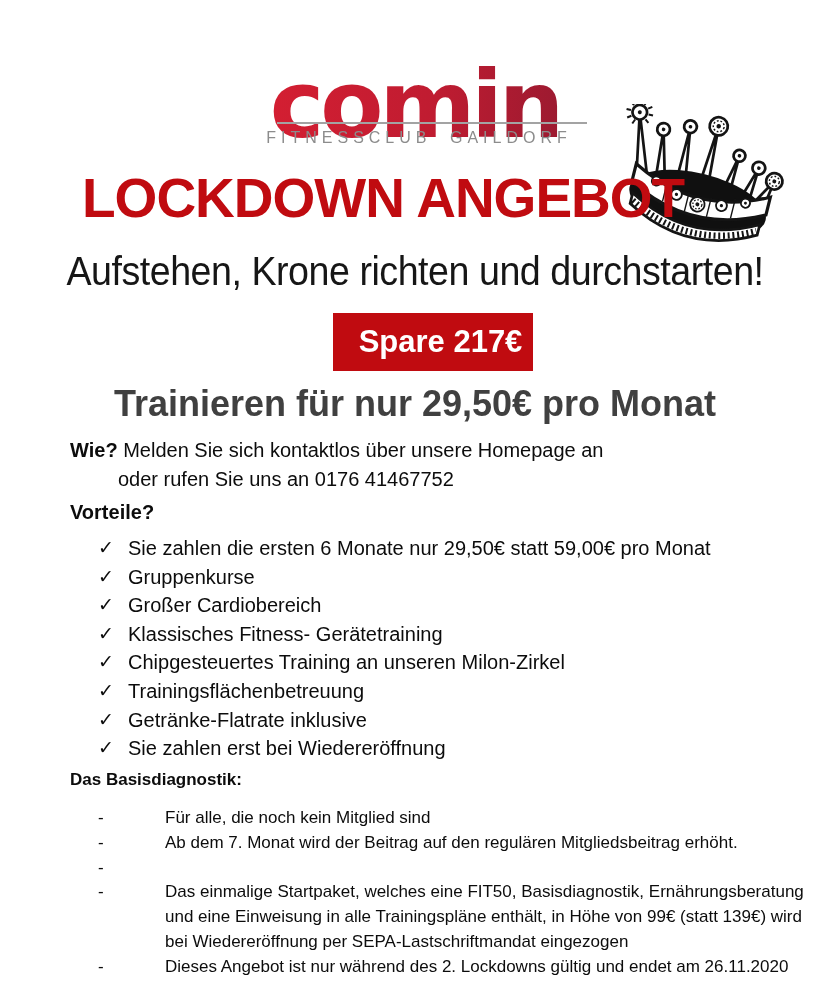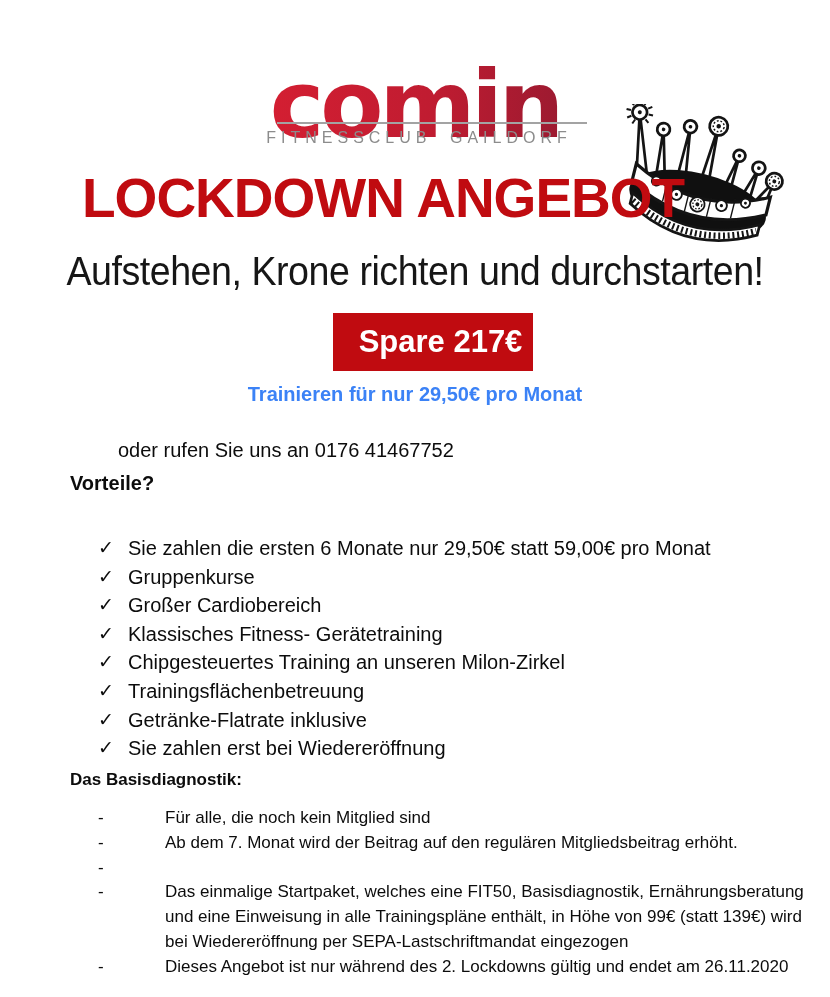--- a/index.html
+++ b/index.html
@@ -44,21 +44,21 @@
     letter-spacing:-0.5px;
   }
   .badge{
     position:absolute;left:333px;top:313px;width:200px;height:58px;
     background:var(--accent,#c00b10);
     display:flex;align-items:center;justify-content:center;
   }
   .badge span{color:#ffffff;font-size:31px;font-weight:bold;letter-spacing:0;margin-left:15px;}
   .subhead{
     position:absolute;left:0;right:0;top:383px;margin:0;
-    text-align:center;font-size:20px;font-weight:bold;color:#3b82f6;
+    text-align:center;font-size:36px;font-weight:bold;color:#404040;
   }
   
   .how{position:absolute;left:70px;top:436px;font-size:20px;line-height:29px;color:#0c0c0c;}
   .how p{margin:0;}
   .how .indent{margin-left:48px;}
   .how .bold{font-weight:bold;}
   .how .benefits-label{margin-top:4px;font-weight:bold;}
   
   ul.plain{list-style:none;margin:0;padding:0;}
   #benefits{position:absolute;left:98px;top:534px;font-size:20px;}
@@ -167,20 +167,21 @@
   </div>
 
   <h1 class="title">LOCKDOWN ANGEBOT</h1>
   <div class="tagline">Aufstehen, Krone richten und durchstarten!</div>
   <div class="badge">
     <span>Spare 217€</span>
   </div>
   <h2 class="subhead">Trainieren für nur 29,50€ pro Monat</h2>
 
   <div class="how">
+    <p><span class="bold">Wie?</span> <span>Melden Sie sich kontaktlos über unsere Homepage an</span></p>
     <p class="indent">oder rufen Sie uns an 0176 41467752</p>
     <p class="benefits-label">Vorteile?</p>
   </div>
 
   <ul class="plain" id="benefits">
       <li>
         <span class="marker">✓</span>
         <span class="txt">Sie zahlen die ersten 6 Monate nur 29,50€ statt 59,00€ pro Monat</span>
       </li>
       <li>

